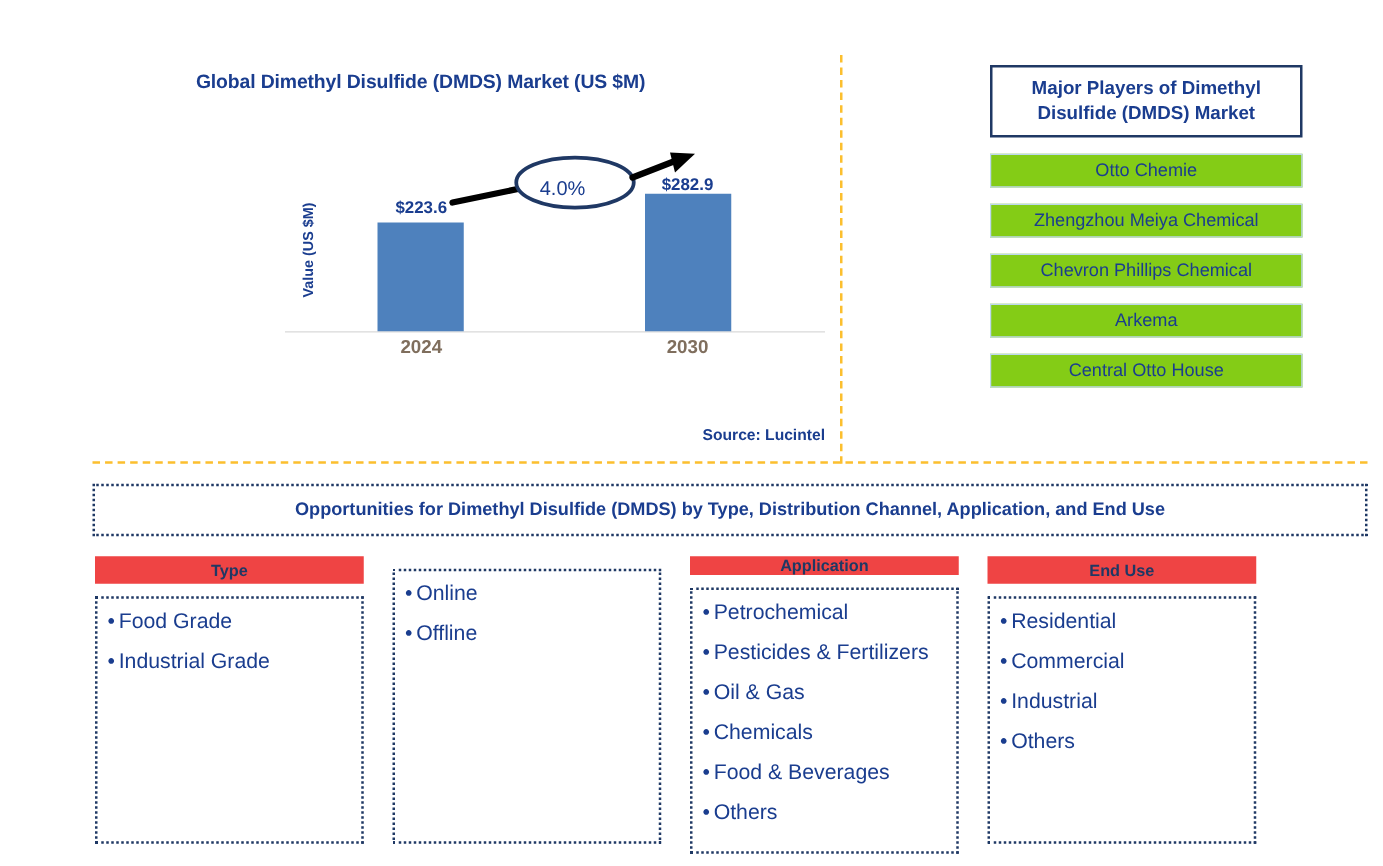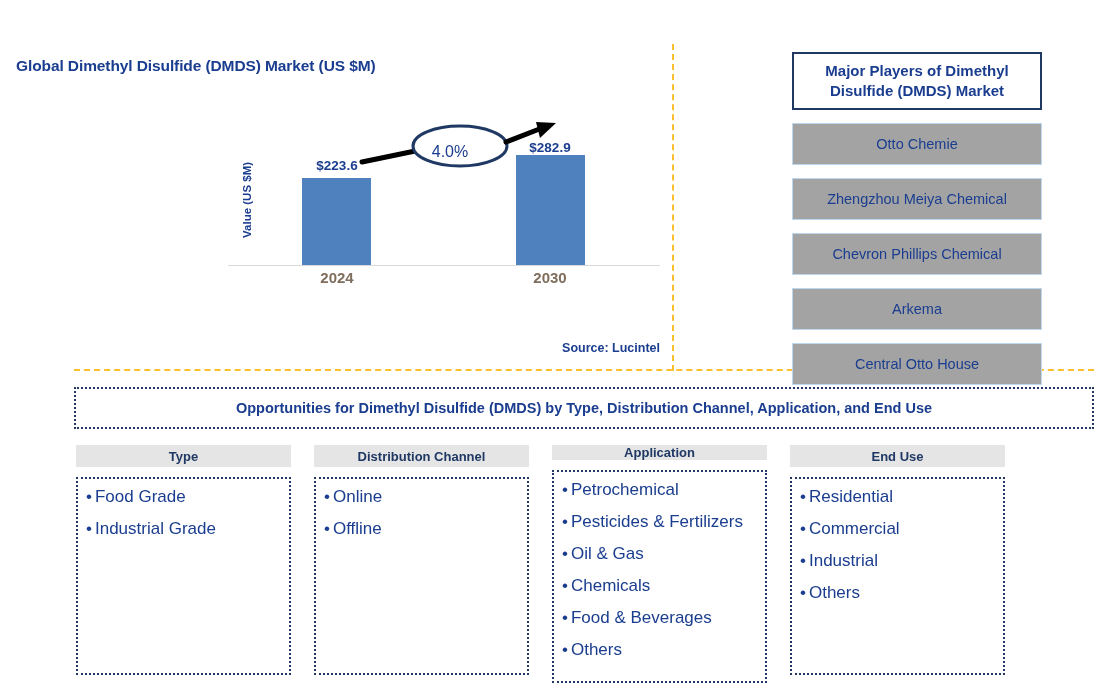--- a/index.html
+++ b/index.html
@@ -22,26 +22,25 @@
     left: 0;
     top: 0;
     width: 673px;
     height: 370px;
   }
   #chart-title {
     position: absolute;
     left: 0;
     top: 57px;
     width: 673px;
-    text-align: left;
+    text-align: center;
     font-size: 15.5px;
     font-weight: bold;
     color: #1a3d8f;
     letter-spacing: -0.1px;
-    padding-left: 16px;
   }
   #y-axis-label {
     position: absolute;
     left: 238px;
     top: 140px;
     width: 18px;
     height: 120px;
     font-size: 11.5px;
     font-weight: bold;
     color: #1a3d8f;
@@ -170,28 +169,28 @@
     text-align: center;
     font-size: 15px;
     font-weight: bold;
     color: #1a3d8f;
     line-height: 1.32;
     padding: 0 6px;
     box-sizing: border-box;
   }
   .player-item {
     margin-top: 13px;
-    height: 42px;
+    height: 27px;
     border: 1px solid #bdd7ee;
     display: flex;
     align-items: center;
     justify-content: center;
     font-size: 14.5px;
     color: #1a3d8f;
-    background: #a3a3a3;
+    background: #84cc16;
     box-sizing: border-box;
   }
 
   
   #opportunities-banner {
     position: absolute;
     left: 74px;
     top: 387px;
     width: 1020px;
     height: 42px;
@@ -213,21 +212,21 @@
     display: flex;
     gap: 23px;
   }
   .column {
     width: 215px;
     display: flex;
     flex-direction: column;
   }
   .column-header {
     height: 22px;
-    background: #e5e5e5;
+    background: #ef4444;
     display: flex;
     align-items: center;
     justify-content: center;
     font-size: 13px;
     font-weight: bold;
     color: #1f3864;
   }
   .column-body {
     margin-top: 10px;
     flex: 1;
@@ -295,21 +294,20 @@
 
   <div class="column">
     <div class="column-header">Type</div>
     <div class="column-body">
       <div class="column-item"><span class="bullet">•</span><span>Food Grade</span></div>
       <div class="column-item"><span class="bullet">•</span><span>Industrial Grade</span></div>
     </div>
   </div>
 
   <div class="column">
-    <div class="column-header">Distribution Channel</div>
     <div class="column-body">
       <div class="column-item"><span class="bullet">•</span><span>Online</span></div>
       <div class="column-item"><span class="bullet">•</span><span>Offline</span></div>
     </div>
   </div>
 
   <div class="column">
     <div class="column-header">Application</div>
     <div class="column-body">
       <div class="column-item"><span class="bullet">•</span><span>Petrochemical</span></div>

